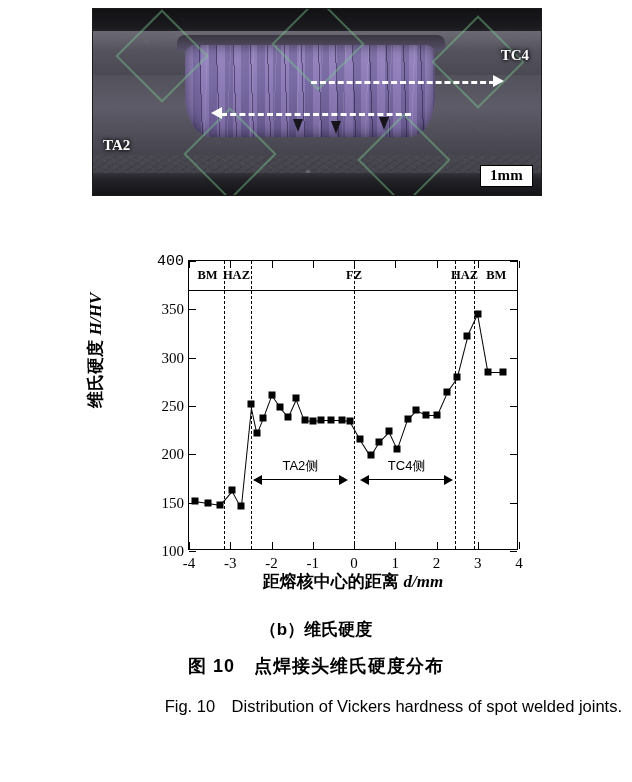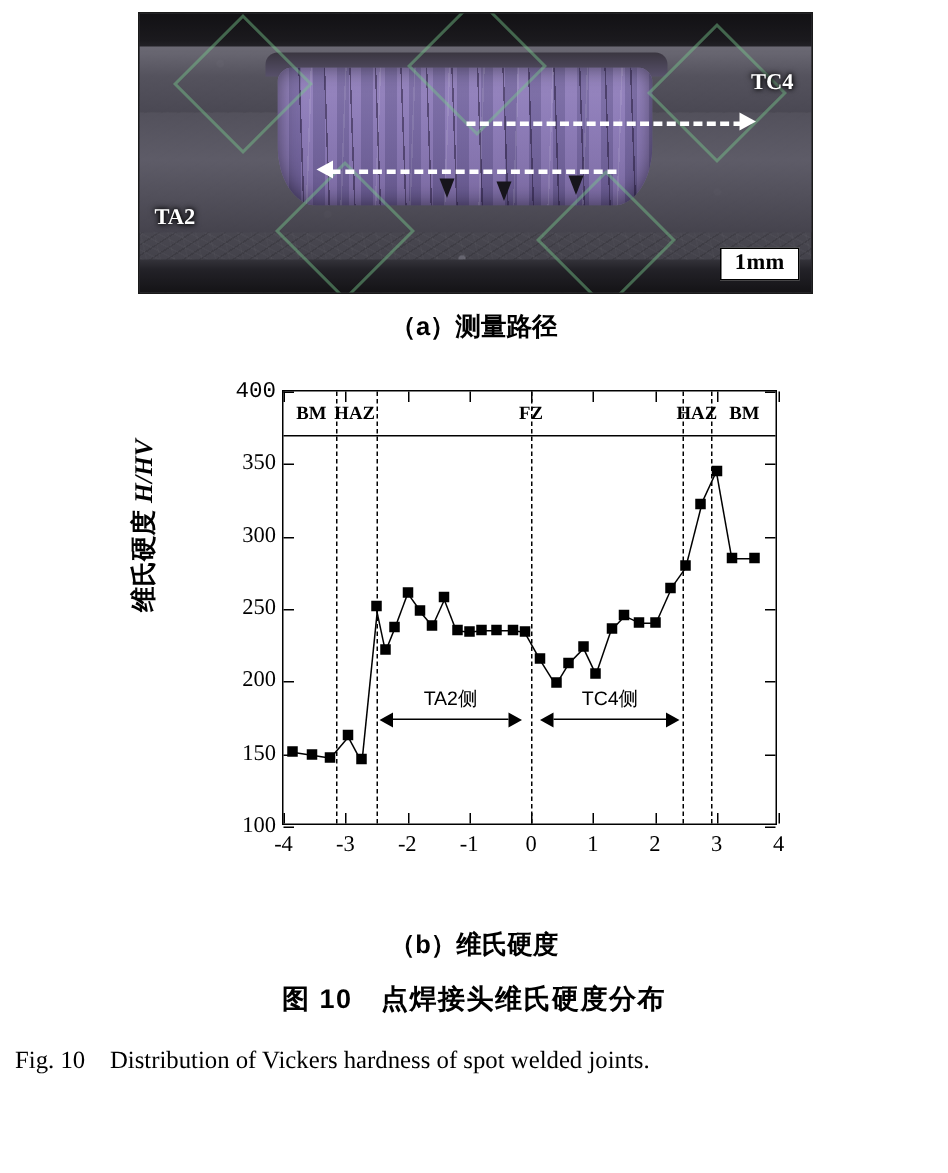--- a/index.html
+++ b/index.html
@@ -320,23 +320,23 @@
     text-align: center;
     font-size: 18px;
     font-weight: 700;
     font-family: "Liberation Sans", sans-serif;
     letter-spacing: 1px;
   }
   .fig-en {
     position: absolute;
     left: 10px; top: 696px;
     width: 612px;
-    text-align: left;
+    text-align: right;
     font-size: 16.5px;
-    font-family: Liberation Serif, serif;
+    font-family: Liberation Sans, sans-serif;
   }
   .fig-en2 {
     position: absolute;
     left: 10px; top: 734px;
     width: 612px;
     text-align: left;
     font-size: 16.5px;
     font-family: "Liberation Serif", serif;
   }
 </style>
@@ -371,21 +371,20 @@
 
     <div class="arrow-line" style="left:128px; top:104px; width:190px;"></div>
     <div class="arrow-head left" style="left:118px; top:98px;"></div>
 
     <div class="micro-label" style="right:12px; top:38px;">TC4</div>
     <div class="micro-label" style="left:10px; top:128px;">TA2</div>
 
     <div class="scalebar">1mm</div>
   </div>
 
-  <div class="caption-a">（a）测量路径</div>
 
   <div class="chart-area">
     <div class="axis-title-y">维氏硬度 <span class="ital">H/HV</span></div>
 
     <div class="plot" id="plot">
 
     <div class="tick-y-in" style="top: 290px;"></div>
         <div class="tick-y-right" style="top: 290px;"></div>
         <div class="ylabel-txt" style="top: 290px;">100</div>
         <div class="tick-y-in" style="top: 241.667px;"></div>
@@ -514,19 +513,20 @@
           <div class="ah r"></div>
         </div>
         <div class="side-label" style="left: 111.375px; top: 195.5px;">TA2侧</div>
         <div class="side-arrow" style="left: 180.188px; top: 217.5px; width: 74.8125px;">
           <div class="ah l"></div>
           <div class="ah r"></div>
         </div>
         <div class="side-label" style="left: 217.594px; top: 195.5px;">TC4侧</div>
       </div>
 
+    <div class="axis-title-x">距熔核中心的距离 <span class="ital">d/mm</span></div>
   </div>
 
   <div class="caption-b">（b）维氏硬度</div>
   <div class="fig-title">图 10　点焊接头维氏硬度分布</div>
   <div class="fig-en">Fig. 10　Distribution of Vickers hardness of spot welded joints.</div>
 
 </div>
 
 </body></html>

